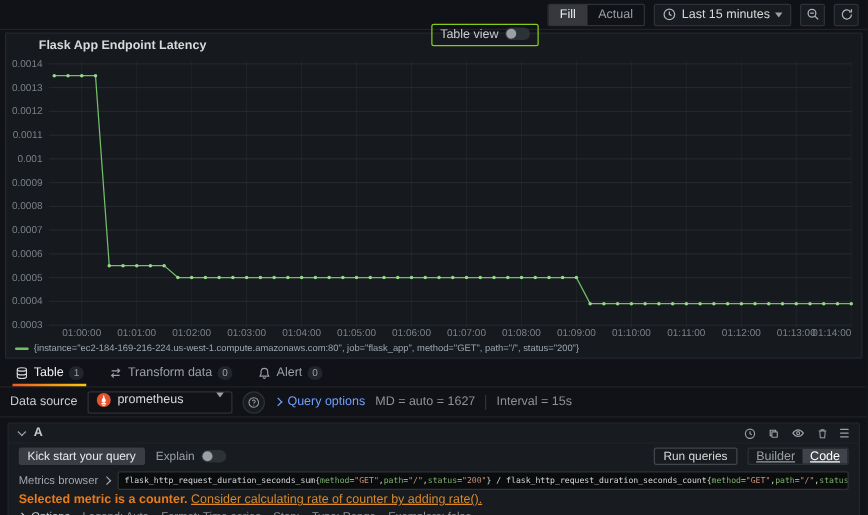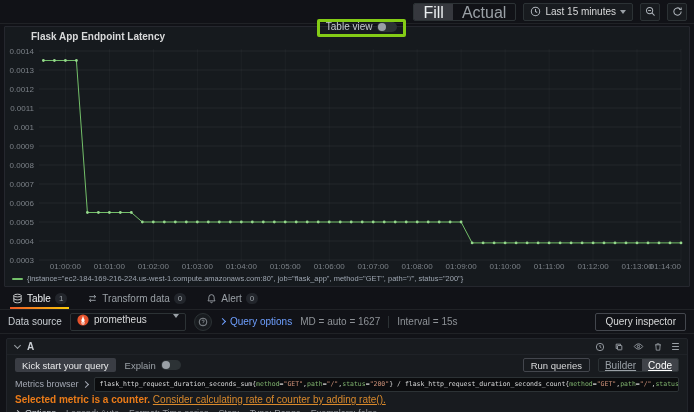--- a/index.html
+++ b/index.html
@@ -8,25 +8,25 @@
     width:694px; height:412px; overflow:hidden;
     background:#111217; color:#d8d9da;
     font-family:"Liberation Sans", sans-serif;
     -webkit-font-smoothing:antialiased;
   }
   .toolbar {
     height:24px; display:flex; align-items:center; justify-content:flex-end;
     gap:7px; padding:0 7px; border-bottom:1px solid #202226; background:#111217;
     font-size:10px; color:#c7ccd1;
   }
-  .tv-group { display:flex; align-items:flex-end; gap:5px; border:3px solid #84cc16; border-radius:2px; padding:2px 6px; height:18px;margin-top:32px; }
+  .tv-group { display:flex; align-items:flex-start; gap:5px; border:1px solid #84cc16; border-radius:2px; padding:2px 6px; height:18px;margin-top:32px; }
   .switch { width:20px; height:10px; border-radius:6px; background:#2c3235; position:relative; cursor:pointer; flex:0 0 auto; }
   .switch .knob { width:8px; height:8px; border-radius:50%; background:#9aa0a6; position:absolute; top:1px; left:1px; }
   .seg-group { display:flex; border:1px solid #2c3235; border-radius:2px; overflow:hidden; height:18px; }
-  .seg { border:none; background:transparent; color:#9aa0a6; font-size:16px; padding:0 9px; font-family:inherit; }
+  .seg { border:none; background:transparent; color:#9aa0a6; font-size:10px; padding:0 9px; font-family:inherit; }
   .seg.active { background:#36383e; color:#eceff1; }
   .tbtn {
     display:flex; align-items:center; gap:4px; height:18px; padding:0 6px;
     background:#181b1f; border:1px solid #2c3235; border-radius:2px;
     color:#d8d9da; font-size:10px; font-family:inherit;
   }
   .icon-btn { width:20px; justify-content:center; padding:0; color:#aeb4bb; }
   .caret-down { width:0; height:0; border-left:3.5px solid transparent; border-right:3.5px solid transparent; border-top:4px solid #9aa0a6; display:inline-block; }
   .ico { display:inline-flex; align-items:center; justify-content:center; }
   .ico svg { display:block; }
@@ -318,21 +318,20 @@
     </button>
     <div class="qo-link">
       <span class="chev r"></span>
       <span>Query options</span>
     </div>
     <div class="qo-summary">
       <span>MD = auto = 1627</span>
       <span class="vdiv"></span>
       <span>Interval = 15s</span>
     </div>
-    <button class="qi-btn">Query inspector</button>
   </div>
 
   <div class="query-card">
     <div class="qhead">
       <span class="chev d" style="color:#9aa0a6"></span>
       <span class="refid">A</span>
       <span class="dshint">(prometheus)</span>
       <div class="qhead-icons">
         <span class="ico">
           <svg width="10" height="10" viewBox="0 0 12 12" fill="none" stroke="currentColor" stroke-width="1.1">

